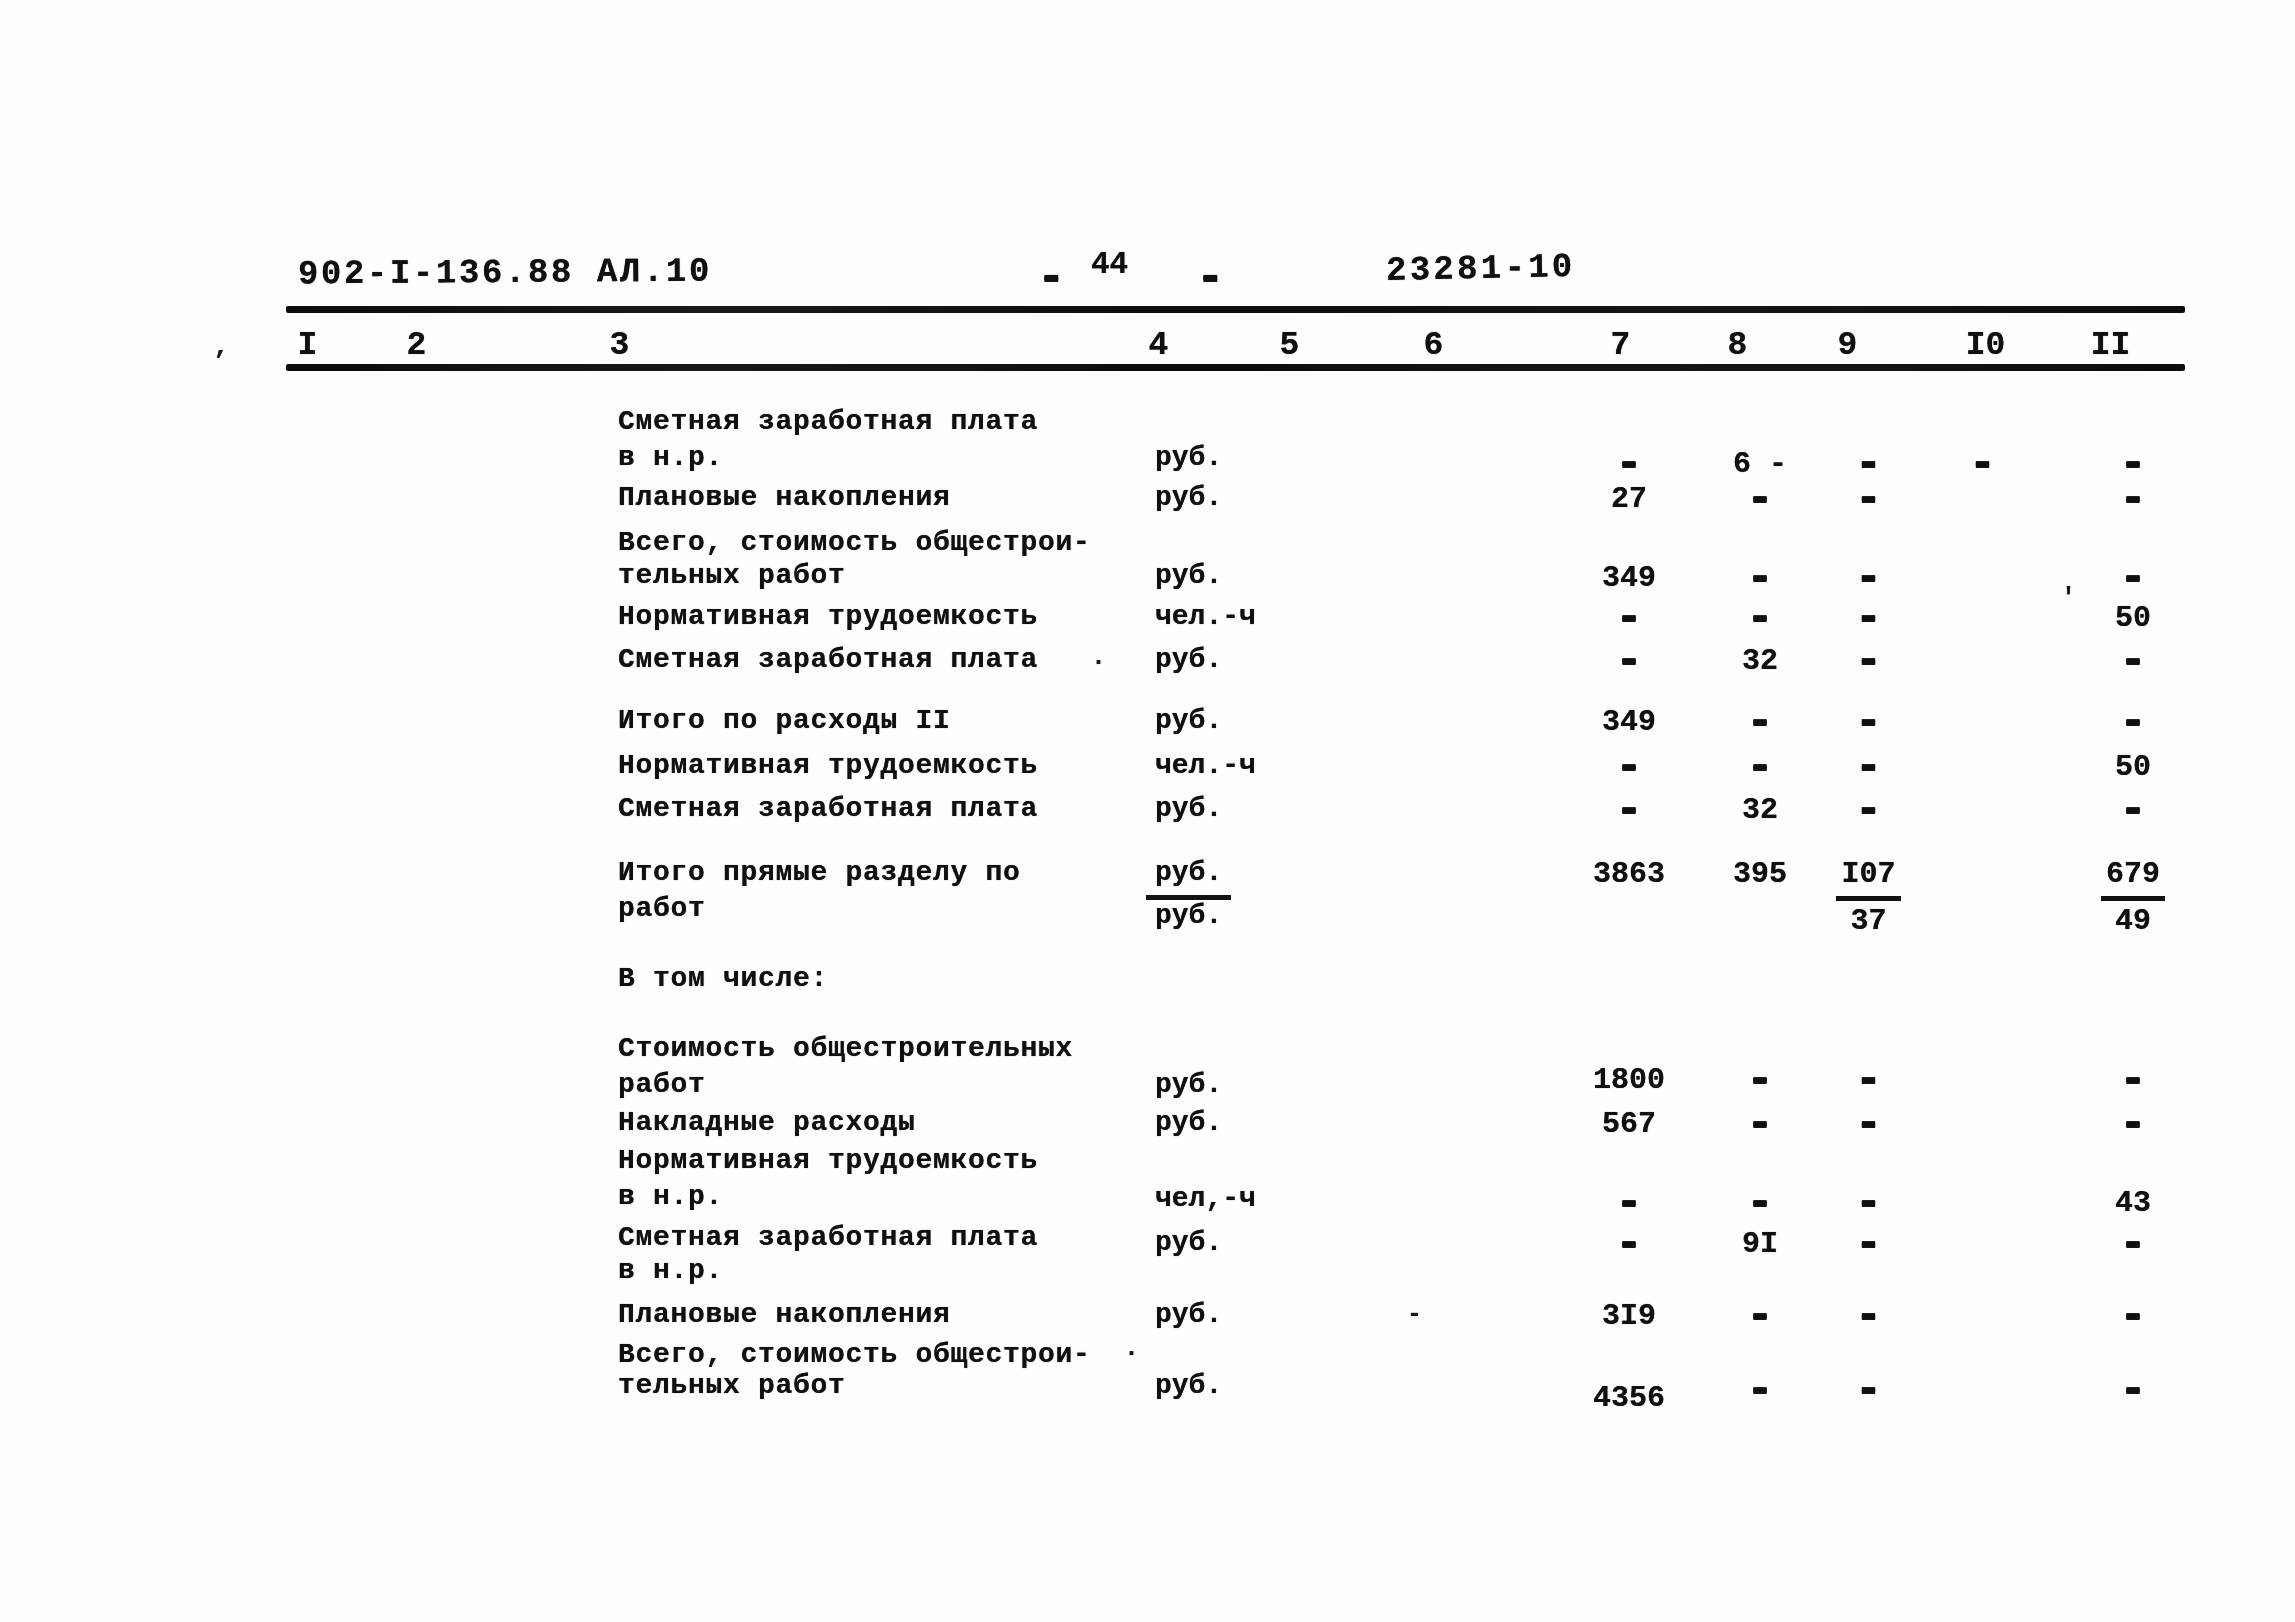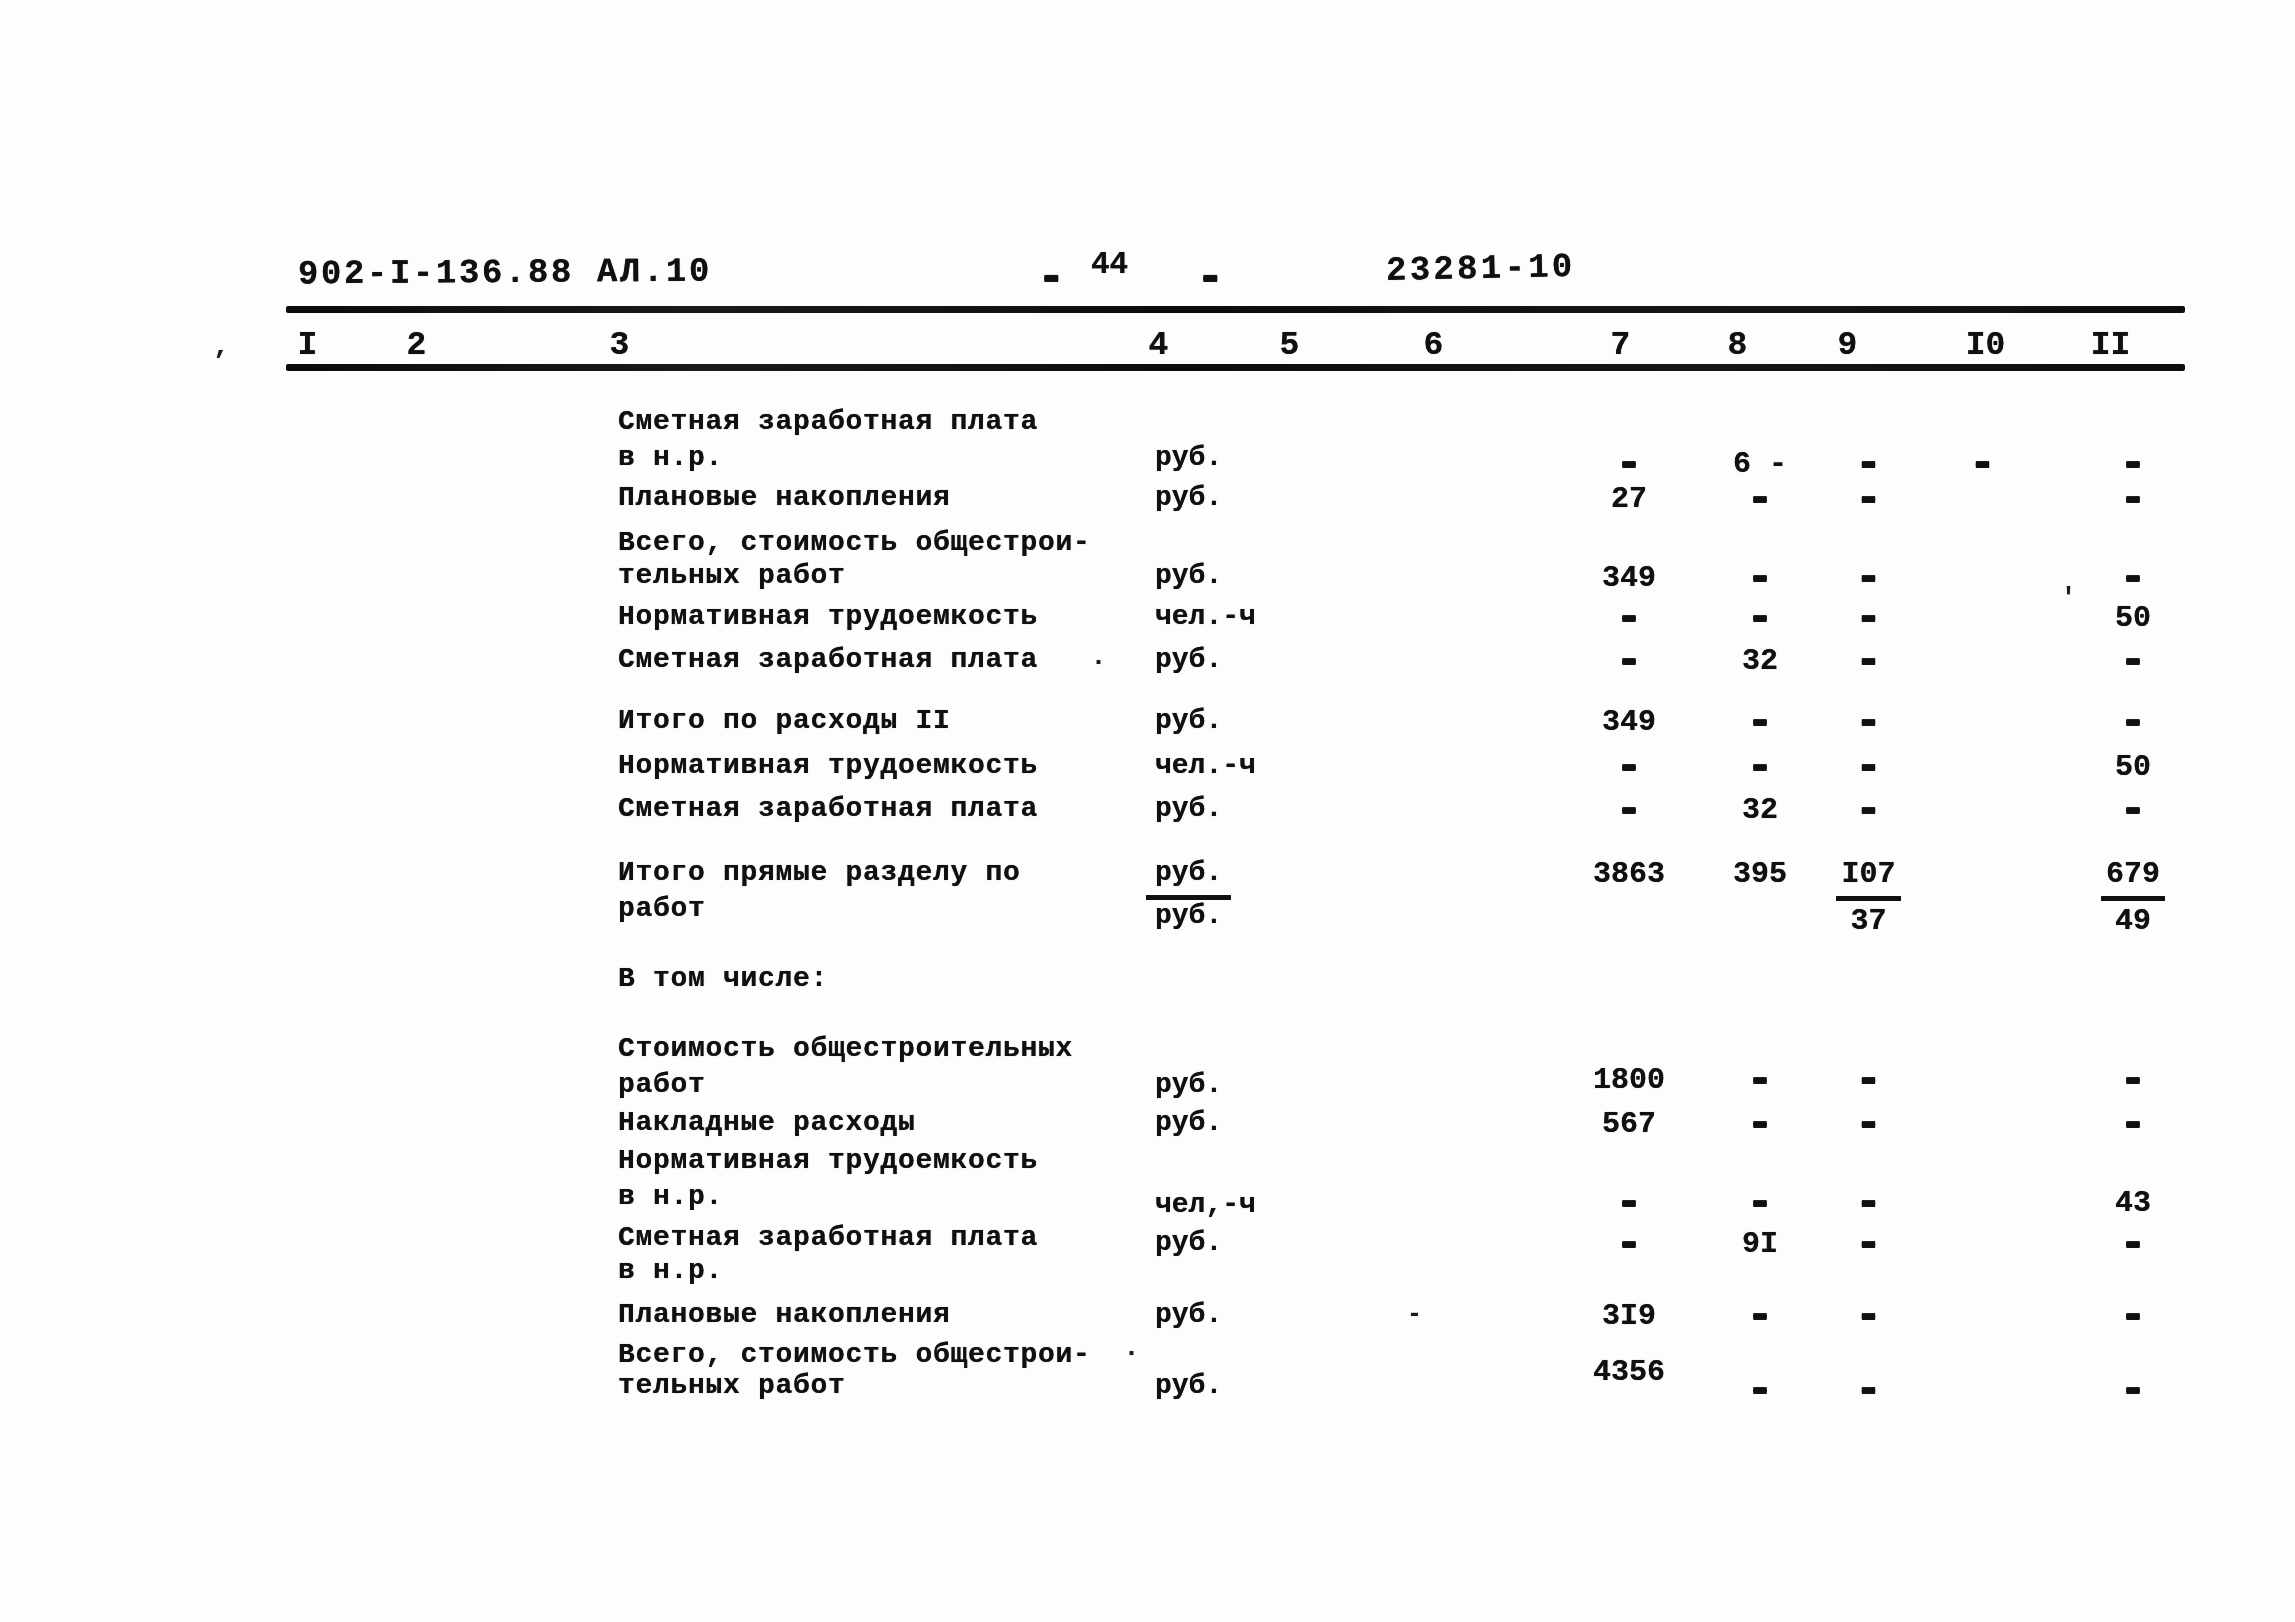--- a/index.html
+++ b/index.html
@@ -156,21 +156,21 @@
         <span class="t label" style="left: 618px; top: 0px;">Накладные расходы</span>
         <span class="t unit" style="left: 1155px; top: 0px;"><span>руб.</span></span>
         <span class="t cell c7" style="top: 0px;"><span>567</span></span>
         <span class="t cell c8 dash" style="top: 0px;"><span>–</span></span>
         <span class="t cell c9 dash" style="top: 0px;"><span>–</span></span>
         <span class="t cell c11 dash" style="top: 0px;"><span>–</span></span>
       </div>
       <div style="position: absolute; left: 0px; top: 1145px;">
         <span class="t label" style="left: 618px; top: 0px;">Нормативная трудоемкость</span>
         <span class="t label" style="left: 618px; top: 36px;">в н.р.</span>
-        <span class="t unit" style="left: 1155px; top: 44px;"><span>чел,-ч</span></span>
+        <span class="t unit" style="left: 1155px; top: 38px;"><span>чел,-ч</span></span>
         <span class="t cell c7 dash" style="top: 41px;"><span>–</span></span>
         <span class="t cell c8 dash" style="top: 41px;"><span>–</span></span>
         <span class="t cell c9 dash" style="top: 41px;"><span>–</span></span>
         <span class="t cell c11" style="top: 41px;"><span>43</span></span>
       </div>
       <div style="position: absolute; left: 0px; top: 1222px;">
         <span class="t label" style="left: 618px; top: 0px;">Сметная заработная плата</span>
         <span class="t label" style="left: 618px; top: 33px;">в н.р.</span>
         <span class="t unit" style="left: 1155px; top: 5.2px;"><span>руб.</span></span>
         <span class="t cell c7 dash" style="top: 5.2px;"><span>–</span></span>
@@ -183,21 +183,21 @@
         <span class="t unit" style="left: 1155px; top: 0px;"><span>руб.</span></span>
         <span class="t cell c7" style="top: 0px;"><span>3I9</span></span>
         <span class="t cell c8 dash" style="top: 0px;"><span>–</span></span>
         <span class="t cell c9 dash" style="top: 0px;"><span>–</span></span>
         <span class="t cell c11 dash" style="top: 0px;"><span>–</span></span>
       </div>
       <div style="position: absolute; left: 0px; top: 1339px;">
         <span class="t label" style="left: 618px; top: 0px;">Всего, стоимость общестрои-</span>
         <span class="t label" style="left: 618px; top: 31px;">тельных работ</span>
         <span class="t unit" style="left: 1155px; top: 31px;"><span>руб.</span></span>
-        <span class="t cell c7" style="top: 16px;"><span>4356</span></span>
+        <span class="t cell c7" style="top: 42px;"><span>4356</span></span>
         <span class="t cell c8 dash" style="top: 34px;"><span>–</span></span>
         <span class="t cell c9 dash" style="top: 34px;"><span>–</span></span>
         <span class="t cell c11 dash" style="top: 34px;"><span>–</span></span>
       </div>
     </div>
 
   <div class="t section" style="left:618px;top:963px;">В том числе:</div>
 
   <span class="t mark" style="left:213px;top:332px;">‚</span>
   <span class="t mark" style="left:1091px;top:648px;">·</span>

